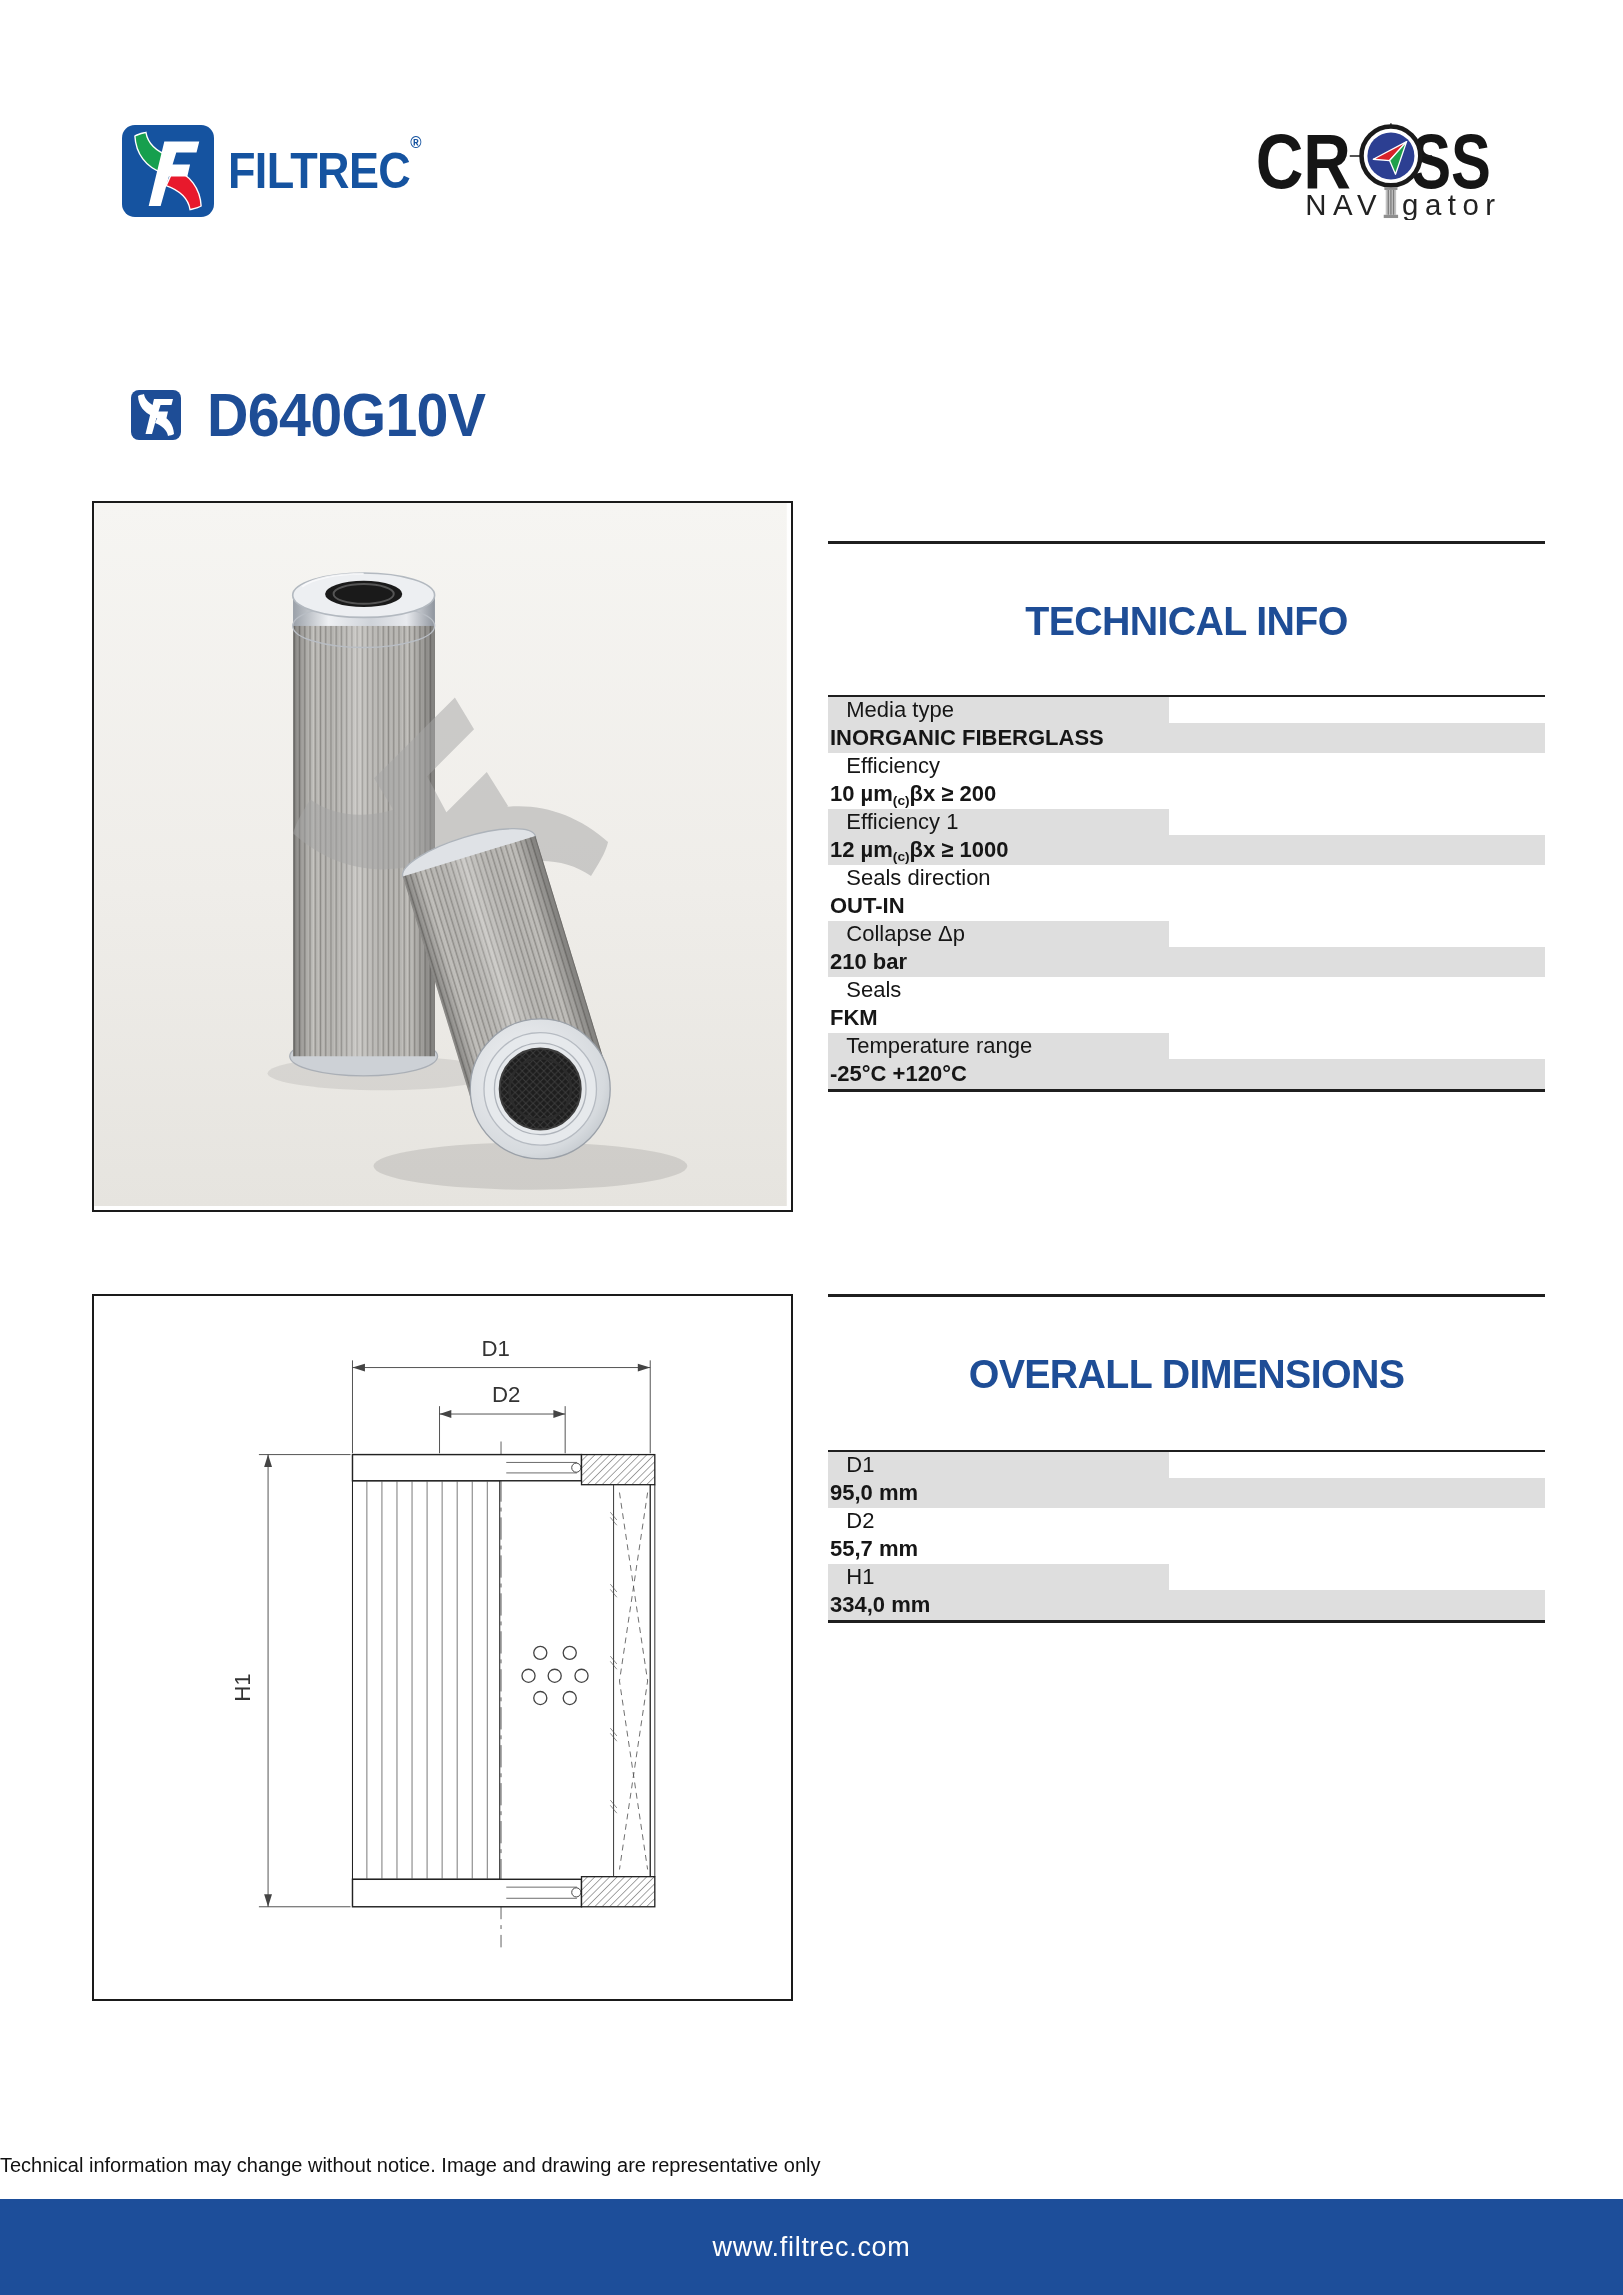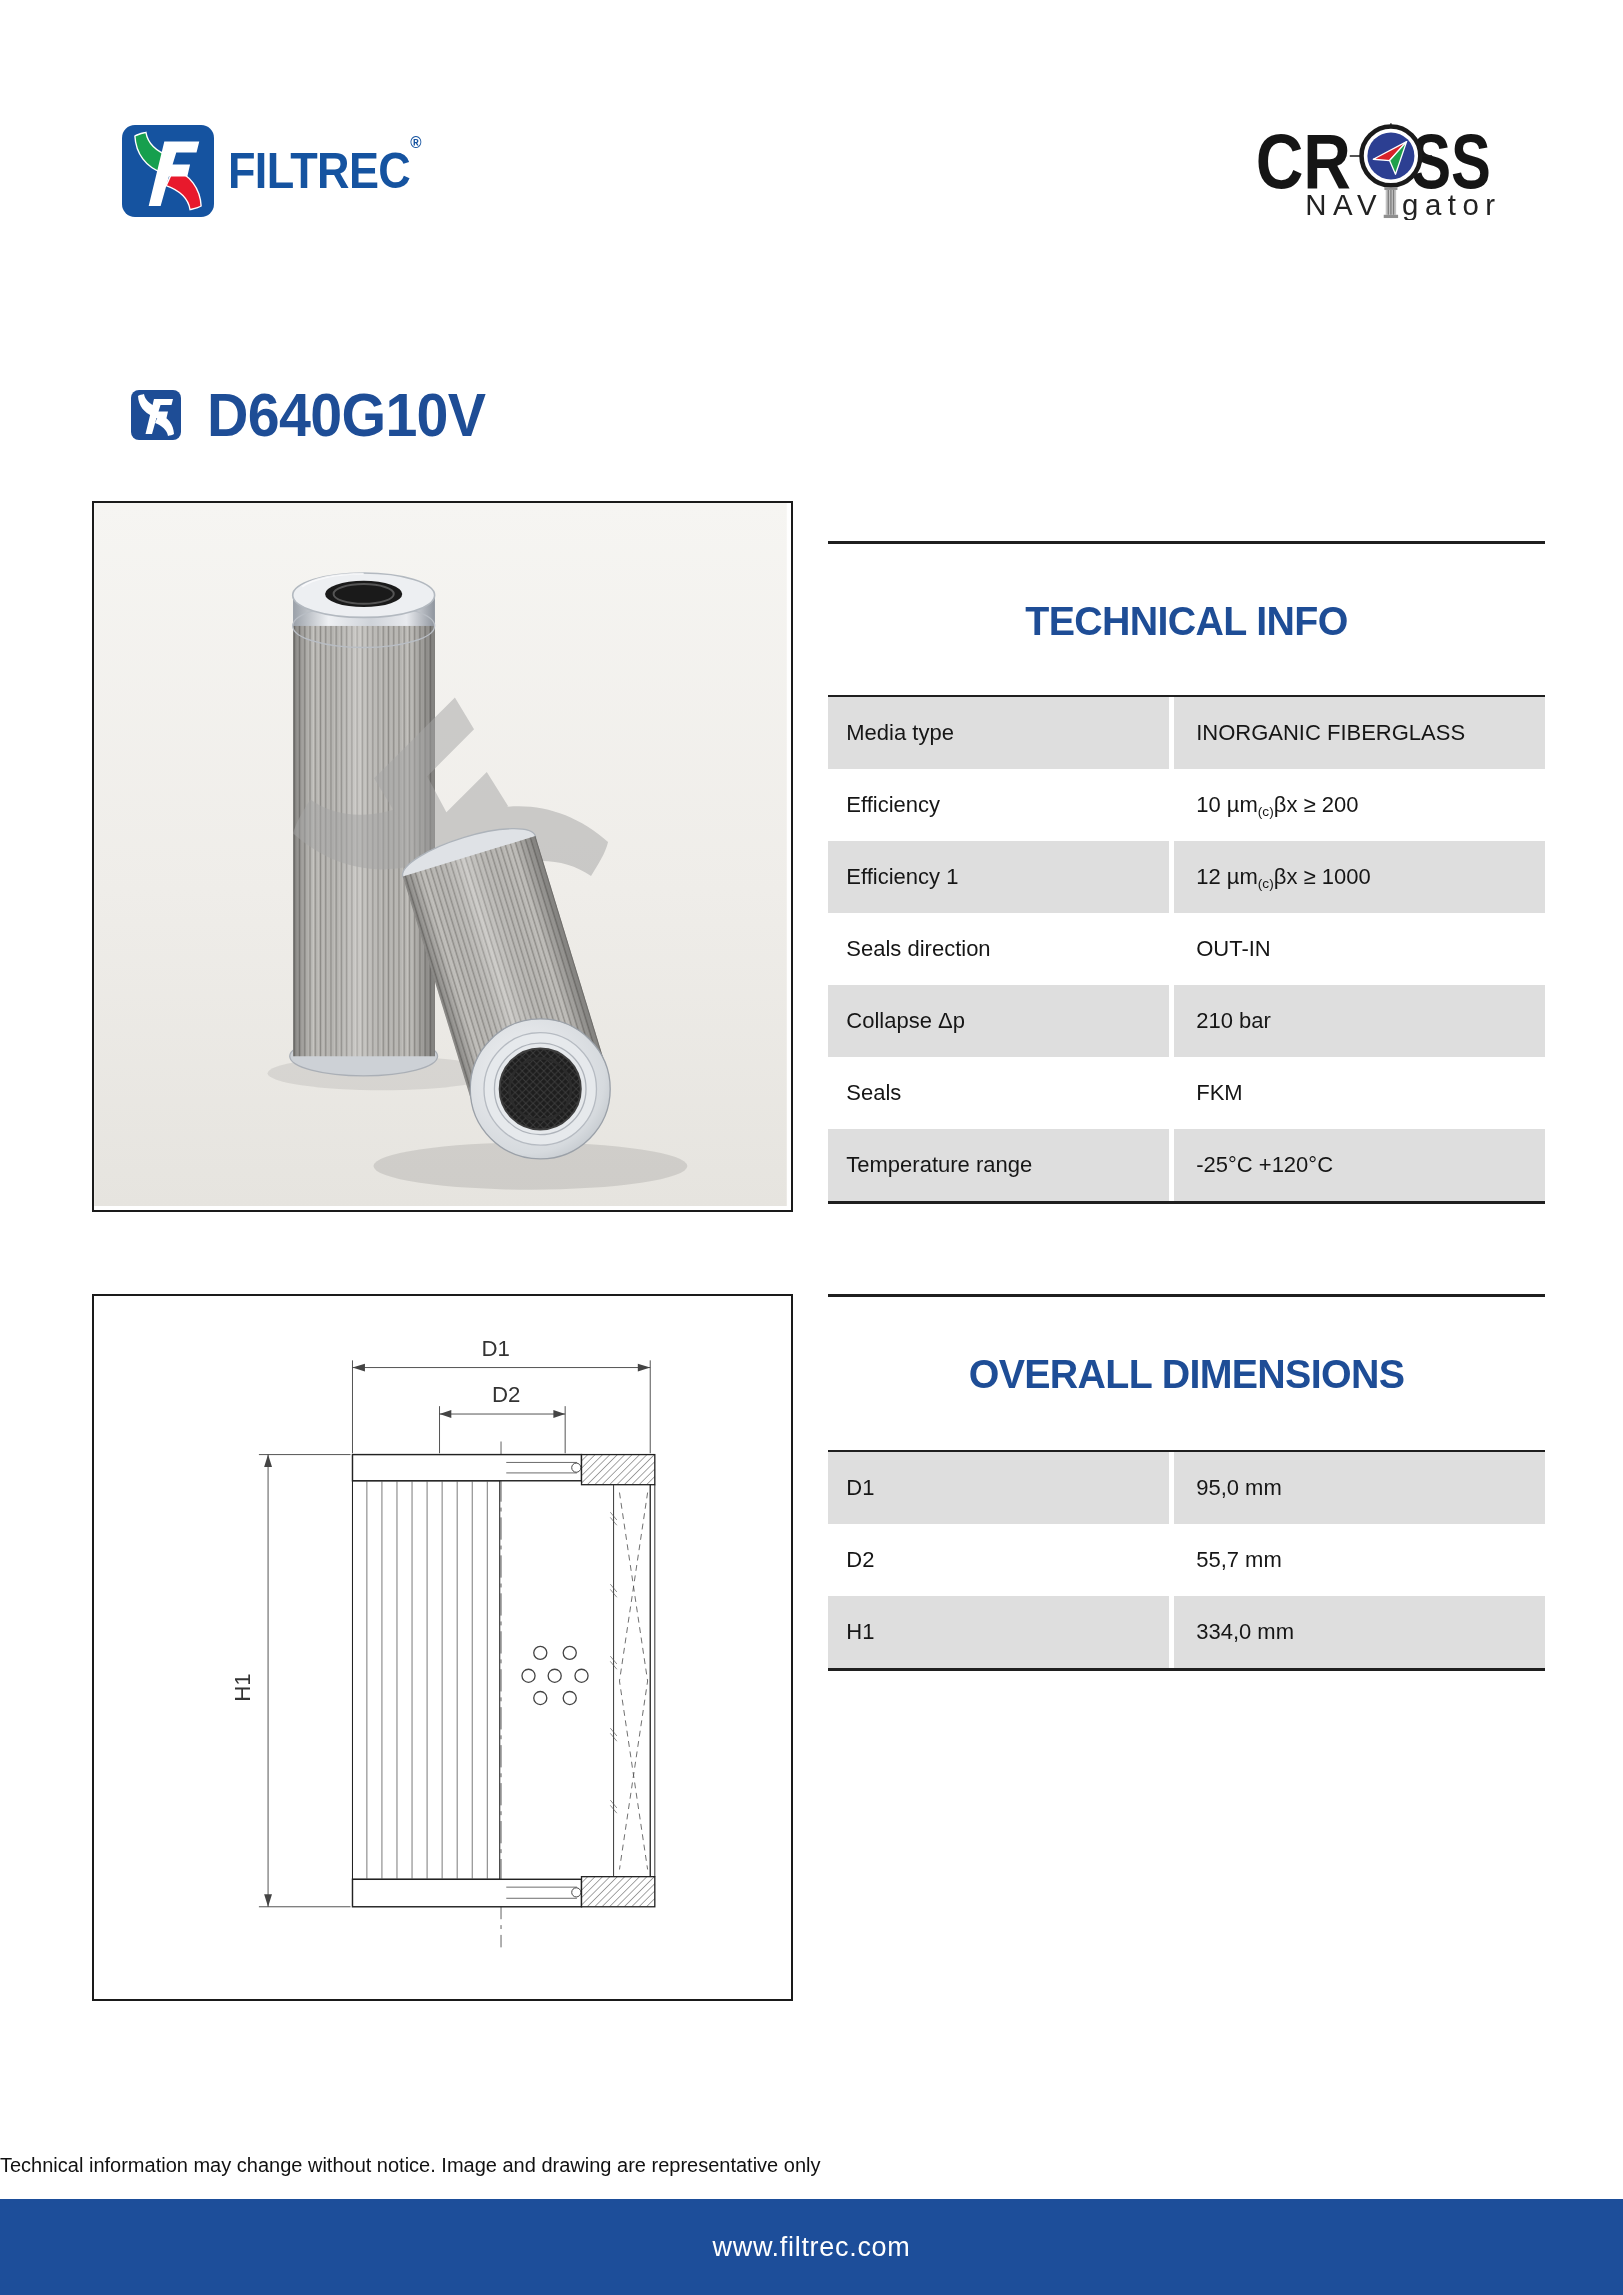--- a/index.html
+++ b/index.html
@@ -20,25 +20,25 @@
   .frame{border:2px solid #1a1a1a;background:#fff;}
   .photo-box{left:92px;top:501px;width:697px;height:707px;}
   .draw-box{left:92px;top:1294px;width:697px;height:703px;}
 
   
   .sec{left:828px;width:717px;}
   .sec-rule{height:2.6px;background:#1f1f1f;}
   .sec-title{width:100%;text-align:center;font-weight:bold;color:#1e4d96;font-size:41px;letter-spacing:-0.7px;transform:scaleX(.96);transform-origin:center;white-space:nowrap;}
   .tbl{width:100%;}
   .tbl-top,.tbl-bot{height:2.6px;background:#1f1f1f;}
-  .trow{display:flex;height:72px;}
+  .trow{display:flex;height:56px;flex-direction:column;}
   .cell{display:flex;align-items:center;font-size:22px;color:#161616;}
   .cell-l{width:341px;padding-left:18.3px;box-sizing:border-box;}
   .cgap{width:5.2px;background:#fff;}
-  .cell-r{flex:1;padding-left:22px;box-sizing:border-box;}
+  .cell-r{flex:1;padding-left:2px;box-sizing:border-box;font-weight:bold;}
   .trow.g .cell{background:#dedede;}
   .trow.g .cgap{background:#fff;}
   .sub{font-size:13.7px;position:relative;top:5.9px;}
 
   
   .disclaimer{left:0;top:2154px;width:1383px;text-align:left;font-size:20px;color:#111;}
   .bluebar{left:0;top:2199px;width:1623px;height:97px;background:#1d4e9a;display:flex;align-items:center;justify-content:center;}
   .bluebar-text{color:#fff;font-size:27px;letter-spacing:0.7px;text-decoration:none;}
 </style>
 </head>

